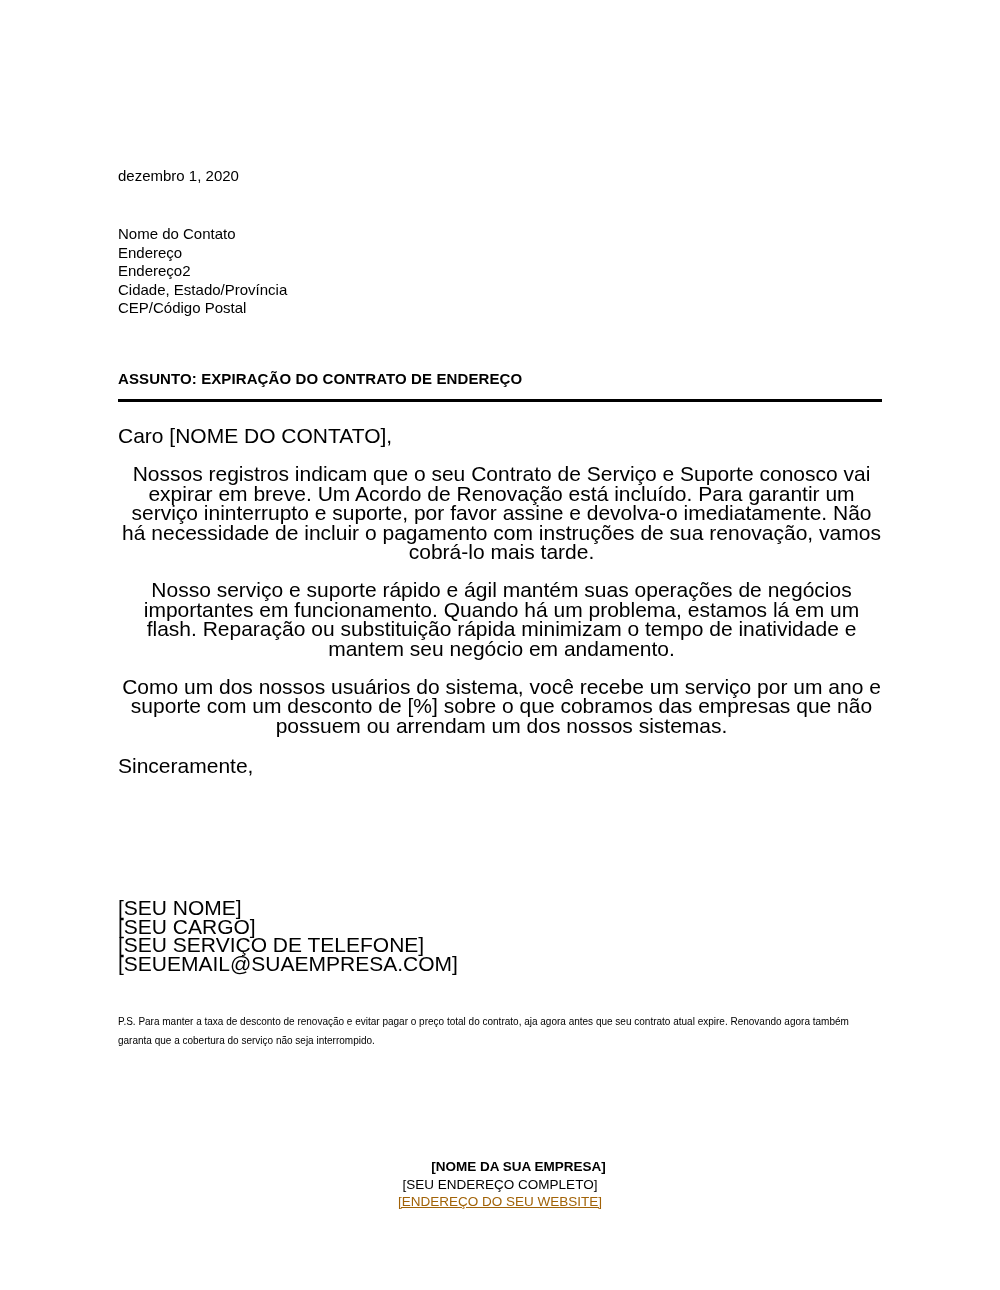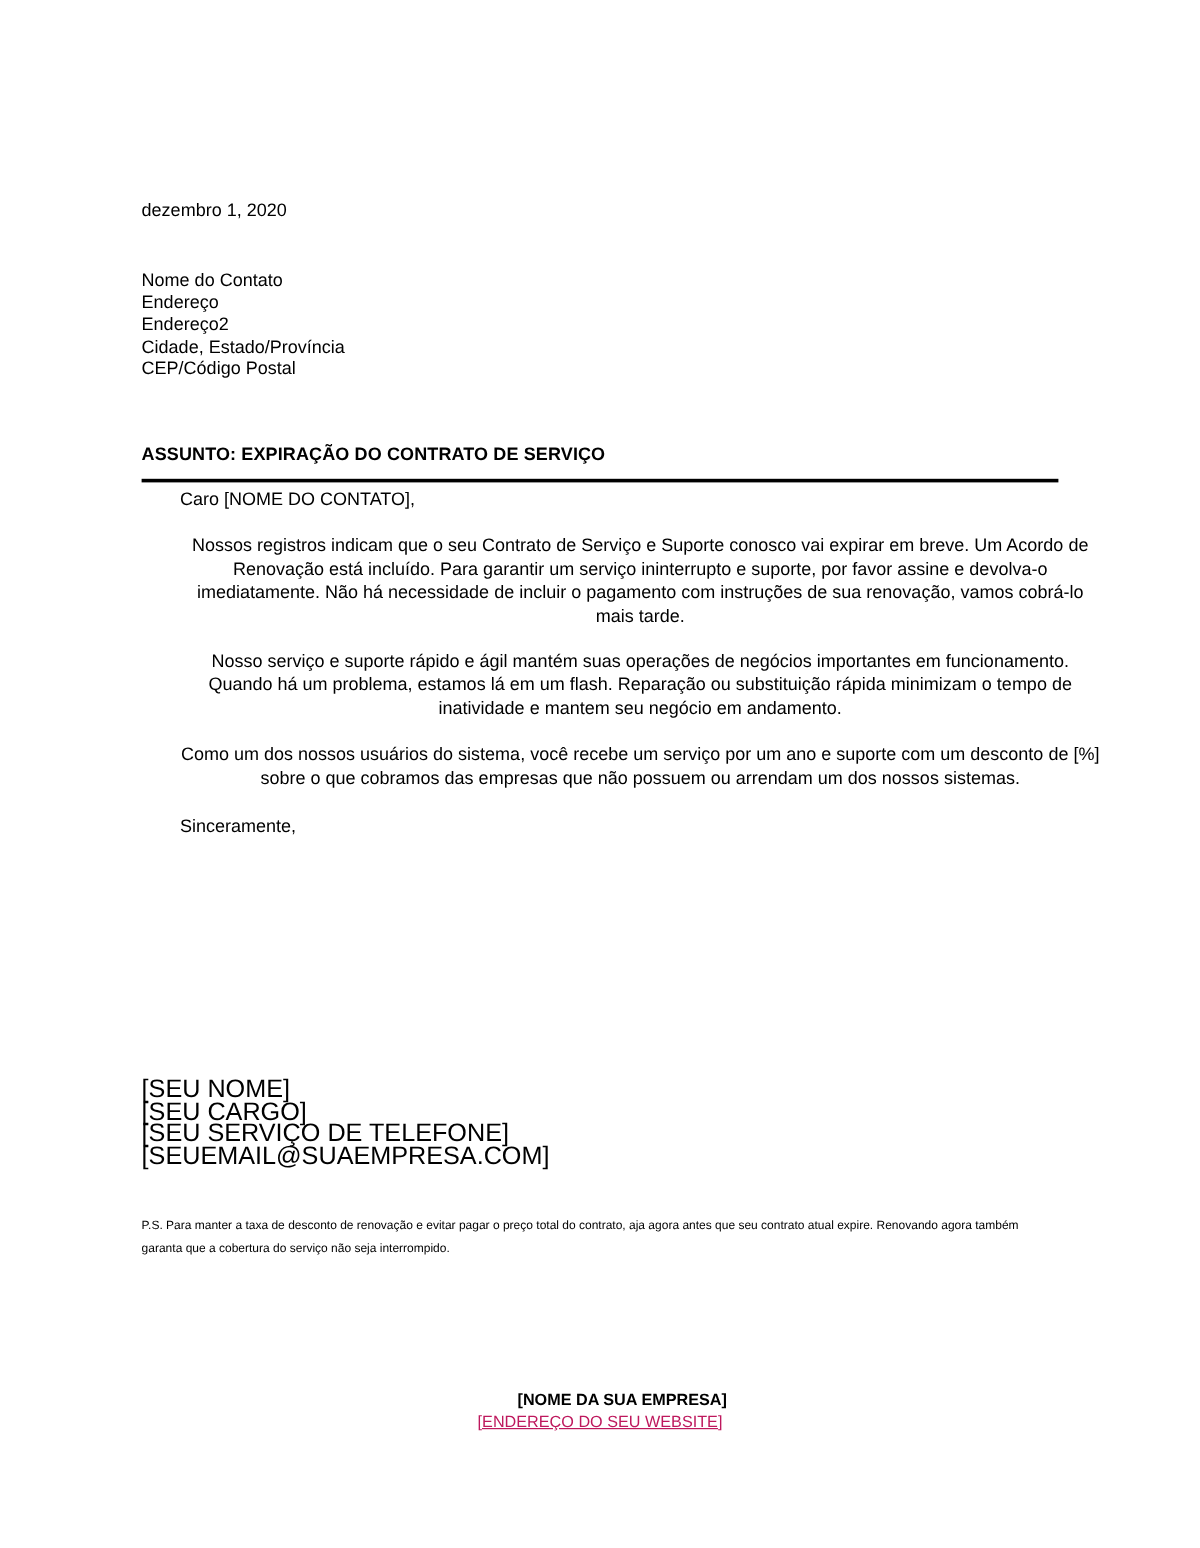--- a/index.html
+++ b/index.html
@@ -64,26 +64,25 @@
     top: 399px;
     left: 0;
     width: 764px;
     height: 3px;
     background: #000000;
   }
 
   
   .body-block {
     position: absolute;
-    top: 407px;
+    top: 426px;
     left: 0;
     width: 767px;
-    font-size: 15px;
+    font-size: 21px;
     line-height: 19.4px;
-    margin-left: 32px;
   }
   .salutation {
     margin: 0 0 19px 0;
   }
   .body-para {
     margin: 0 0 19px 0;
     text-align: center;
   }
   .closing {
     margin: 21px 0 0 0;
@@ -119,21 +118,21 @@
     width: 1000px;
     text-align: center;
     font-size: 13.5px;
     line-height: 17.5px;
   }
   .footer .company-name {
     font-weight: bold;
     margin-left: 37px;
   }
   .footer .website-link {
-    color: #be185d;
+    color: #a16207;
     text-decoration: underline;
     cursor: pointer;
     text-align: right;
   }
 </style>
 </head>
 <body>
 
 <div class="page">
   <div class="content">
@@ -141,21 +140,21 @@
     <div class="date-line">dezembro 1, 2020</div>
 
     <div class="address-block">
       <div class="addr-line">Nome do Contato</div>
       <div class="addr-line">Endereço</div>
       <div class="addr-line">Endereço2</div>
       <div class="addr-line">Cidade, Estado/Província</div>
       <div class="addr-line">CEP/Código Postal</div>
     </div>
 
-    <div class="subject-heading">ASSUNTO: EXPIRAÇÃO DO CONTRATO DE SERVIÇO</div>
+    <div class="subject-heading">ASSUNTO: EXPIRAÇÃO DO CONTRATO DE ENDEREÇO</div>
     <div class="subject-rule"></div>
 
     <div class="body-block">
       <p class="salutation">Caro [NOME DO CONTATO],</p>
       <p class="body-para">Nossos registros indicam que o seu Contrato de Serviço e Suporte conosco vai expirar em breve. Um Acordo de Renovação está incluído. Para garantir um serviço ininterrupto e suporte, por favor assine e devolva-o imediatamente. Não há necessidade de incluir o pagamento com instruções de sua renovação, vamos cobrá-lo mais tarde.</p>
       <p class="body-para">Nosso serviço e suporte rápido e ágil mantém suas operações de negócios importantes em funcionamento. Quando há um problema, estamos lá em um flash. Reparação ou substituição rápida minimizam o tempo de inatividade e mantem seu negócio em andamento.</p>
       <p class="body-para">Como um dos nossos usuários do sistema, você recebe um serviço por um ano e suporte com um desconto de [%] sobre o que cobramos das empresas que não possuem ou arrendam um dos nossos sistemas.</p>
       <p class="closing">Sinceramente,</p>
     </div>
 
@@ -165,15 +164,16 @@
       <div class="sig-line">[SEU SERVIÇO DE TELEFONE]</div>
       <div class="sig-line">[SEUEMAIL@SUAEMPRESA.COM]</div>
     </div>
 
     <div class="postscript">P.S. Para manter a taxa de desconto de renovação e evitar pagar o preço total do contrato, aja agora antes que seu contrato atual expire. Renovando agora também garanta que a cobertura do serviço não seja interrompido.</div>
 
   </div>
 
   <div class="footer">
     <div class="company-name">[NOME DA SUA EMPRESA]</div>
+    <div>[SEU ENDEREÇO COMPLETO]</div>
     <div><span class="website-link">[ENDEREÇO DO SEU WEBSITE]</span></div>
   </div>
 </div>
 
 </body></html>

